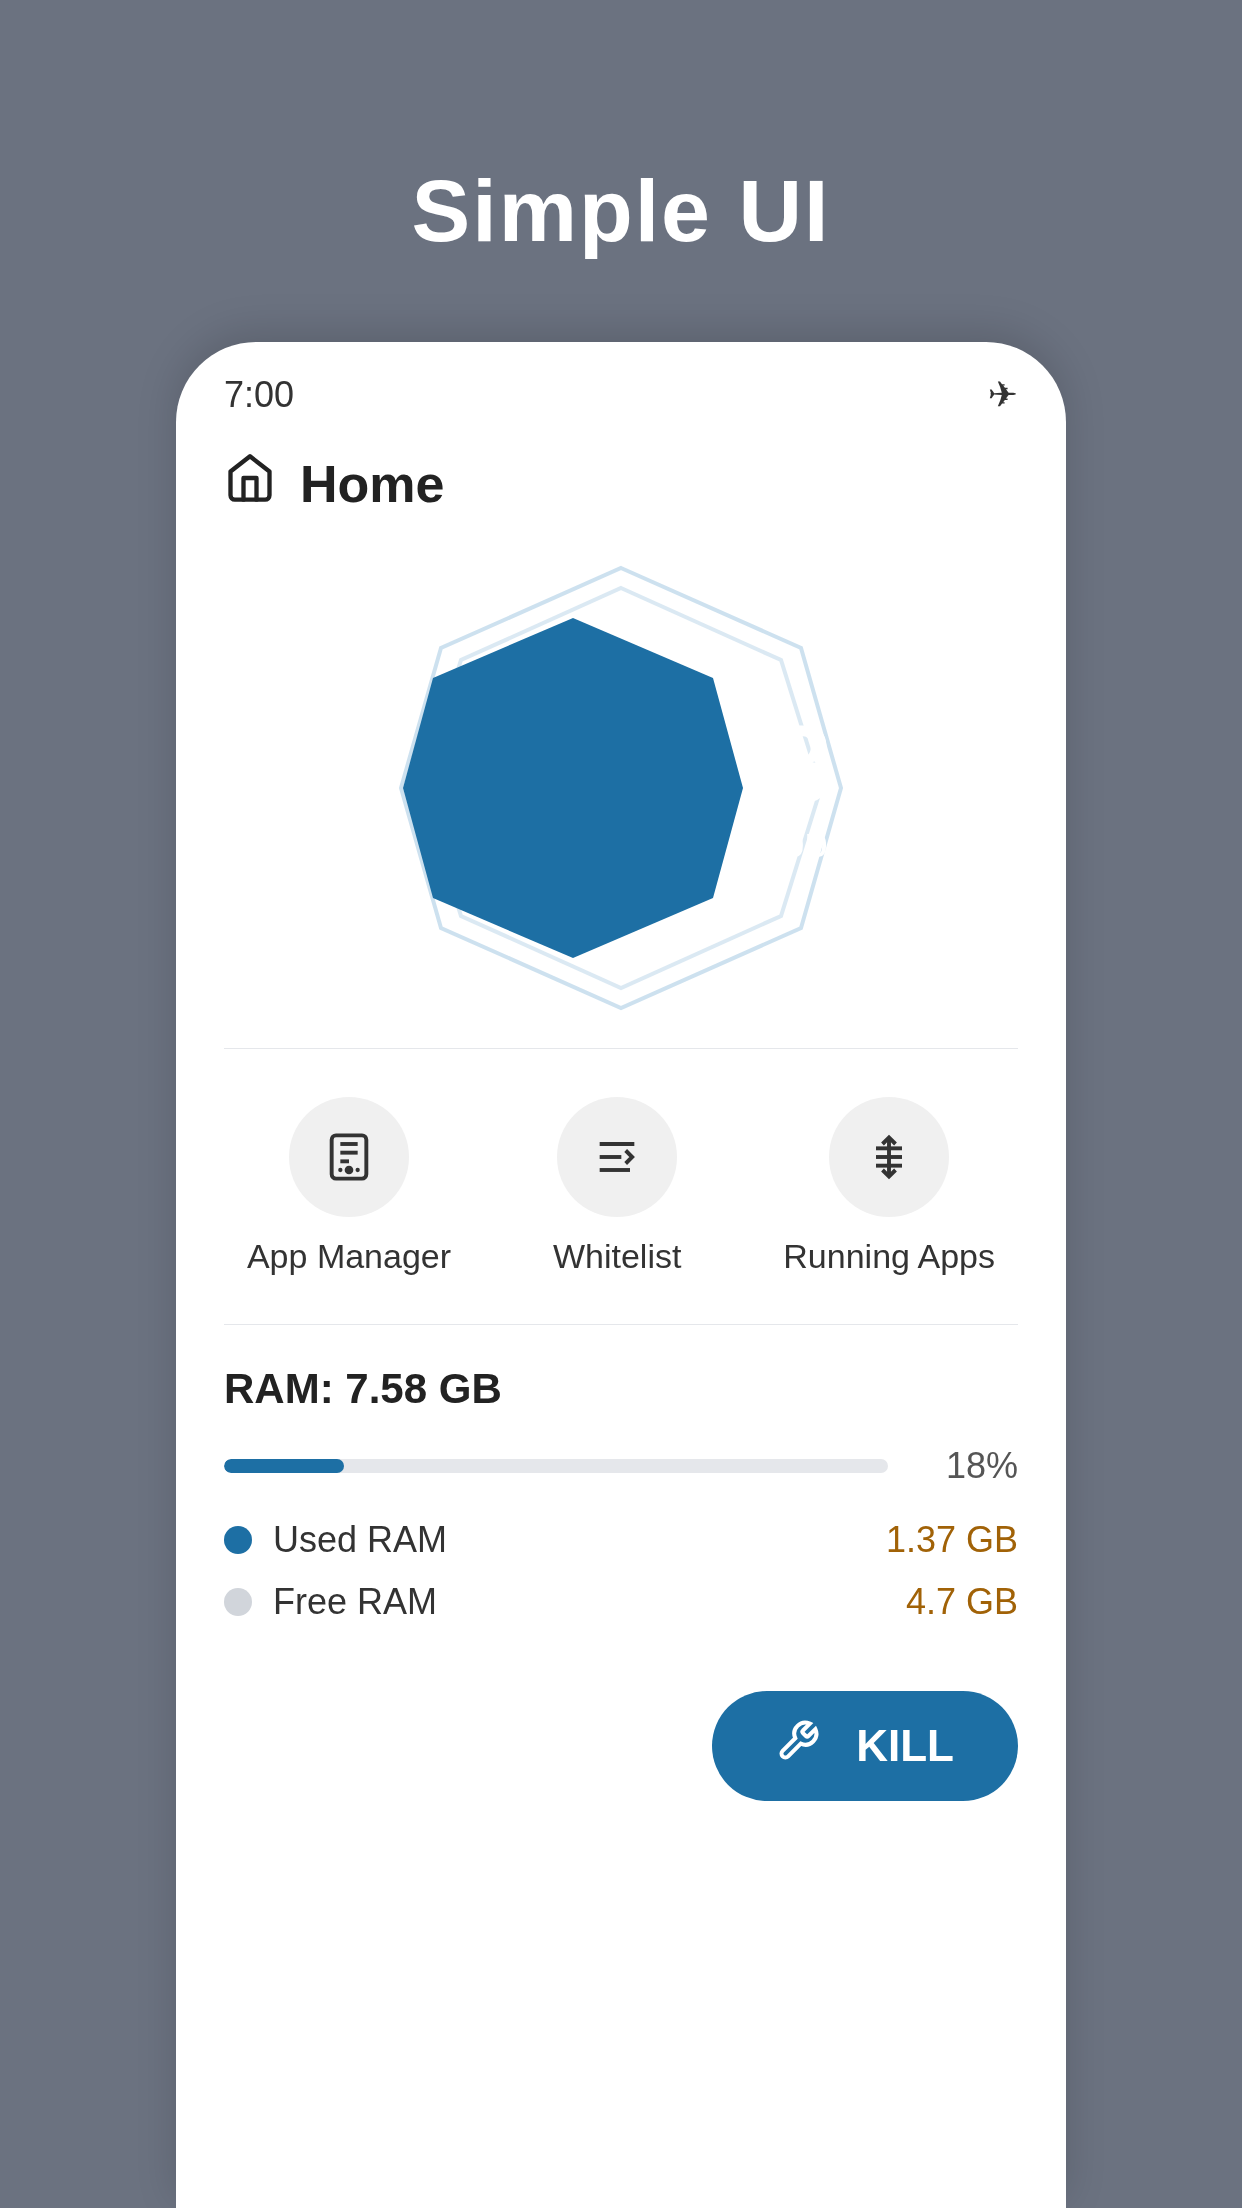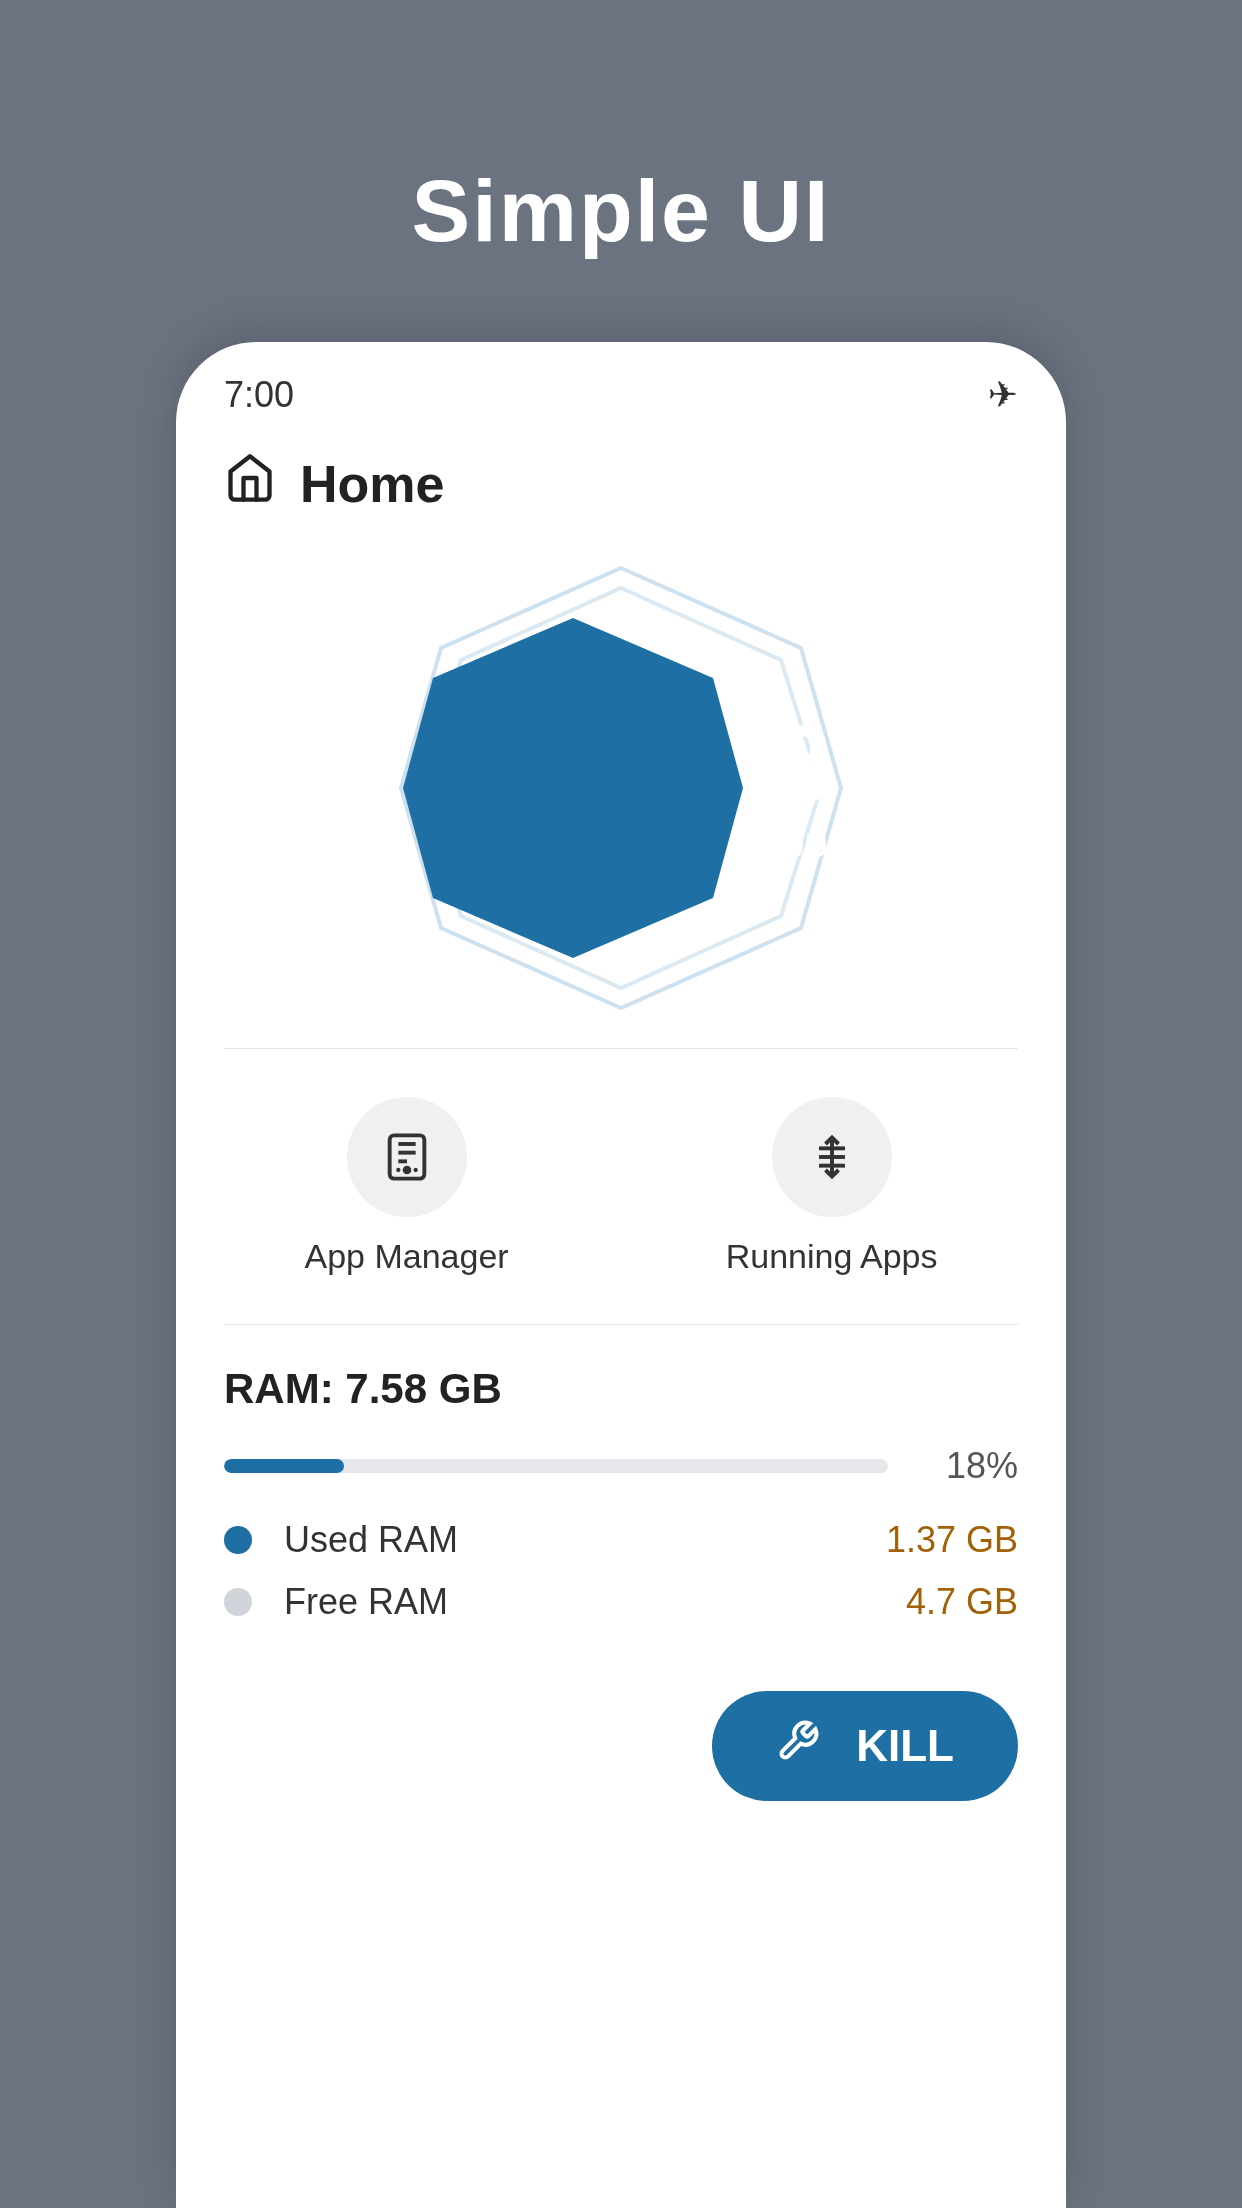--- a/index.html
+++ b/index.html
@@ -187,21 +187,21 @@
 
     .ram-legend-item {
       display: flex;
       align-items: center;
       justify-content: space-between;
     }
 
     .ram-legend-left {
       display: flex;
       align-items: center;
-      gap: 32px;
+      gap: 21px;
       text-align: right;
     }
 
     .legend-dot {
       width: 28px;
       height: 28px;
       border-radius: 50%;
     }
 
     .legend-dot-used {
@@ -297,20 +297,31 @@
           <line x1="8" y1="10" x2="16" y2="10"></line>
           <line x1="8" y1="14" x2="12" y2="14"></line>
           <circle cx="12" cy="18" r="2" fill="#333" stroke="none"></circle>
           <circle cx="8" cy="18" r="1" fill="#333" stroke="none"></circle>
           <circle cx="16" cy="18" r="1" fill="#333" stroke="none"></circle>
         </svg>
       </div>
       <span class="action-btn-label">App Manager</span>
     </button>
 
+    <button class="action-btn">
+      <div class="action-icon-circle">
+        <svg width="52" height="52" viewBox="0 0 24 24" fill="none" stroke="#333" stroke-width="1.8">
+          <line x1="4" y1="6" x2="20" y2="6"></line>
+          <line x1="4" y1="12" x2="14" y2="12"></line>
+          <line x1="4" y1="18" x2="18" y2="18"></line>
+          <polyline points="16 9 19 12 16 15" stroke-width="1.8"></polyline>
+        </svg>
+      </div>
+      <span class="action-btn-label">Whitelist</span>
+    </button>
 
     <button class="action-btn">
       <div class="action-icon-circle">
         <svg width="52" height="52" viewBox="0 0 24 24" fill="none" stroke="#333" stroke-width="1.8">
           <line x1="12" y1="3" x2="12" y2="21"></line>
           <polyline points="9 6 12 3 15 6"></polyline>
           <polyline points="9 18 12 21 15 18"></polyline>
           <line x1="6" y1="8" x2="18" y2="8"></line>
           <line x1="6" y1="12" x2="18" y2="12"></line>
           <line x1="6" y1="16" x2="18" y2="16"></line>

